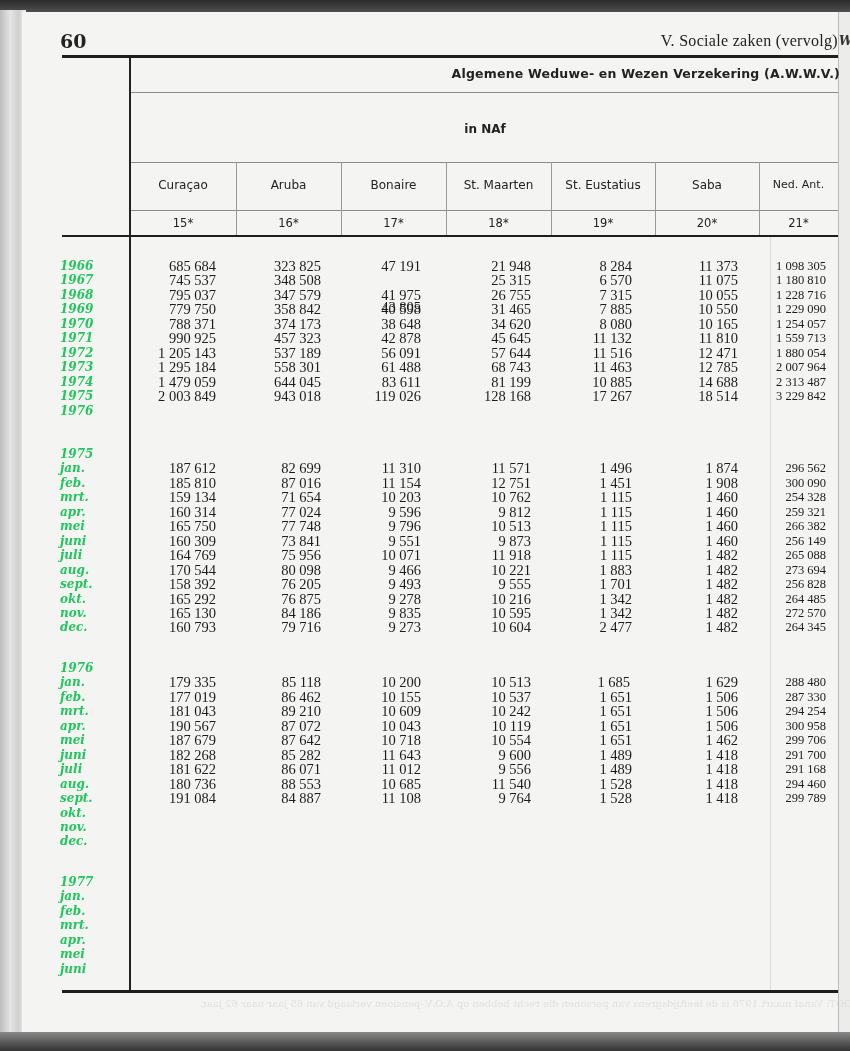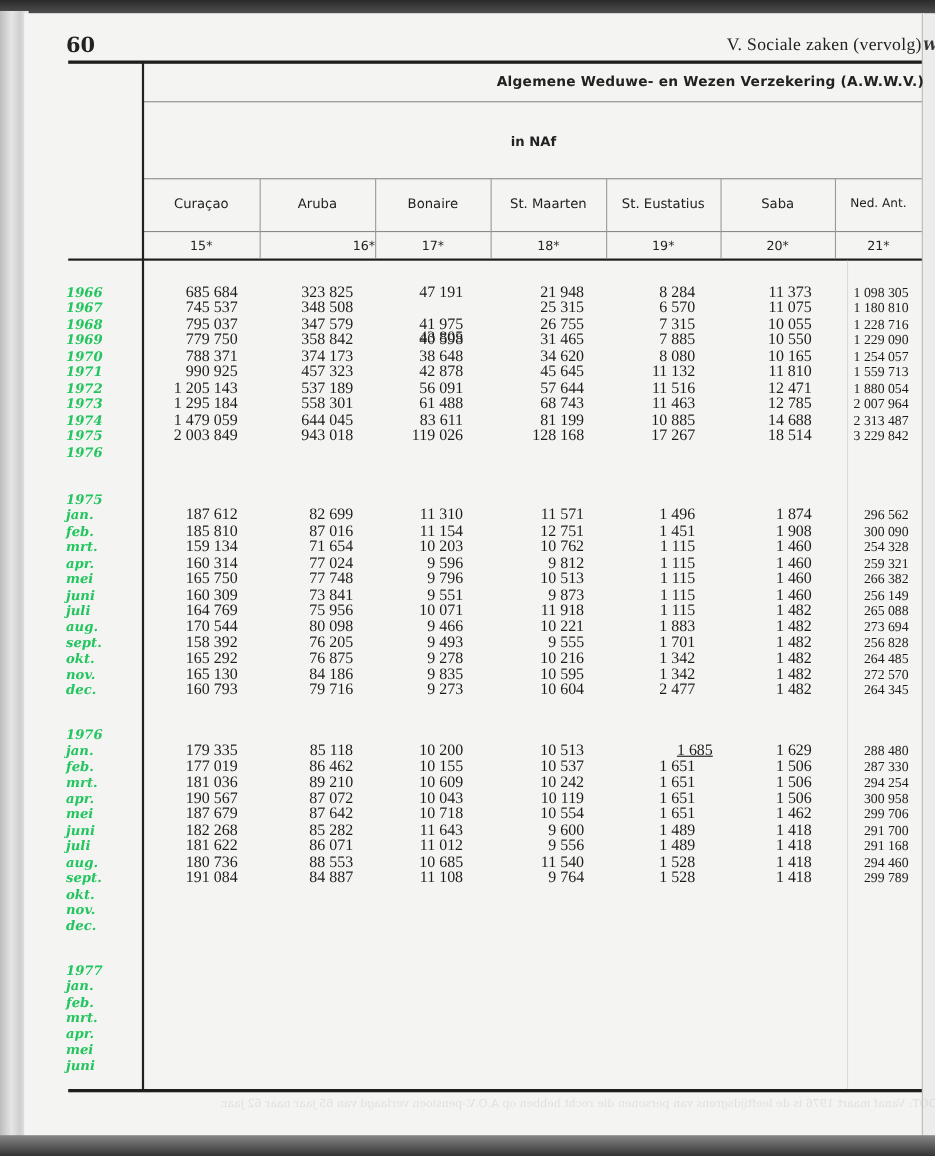--- a/index.html
+++ b/index.html
@@ -69,21 +69,21 @@
 
 <div class="col-head" style="left:130px; width:106px;">Curaçao</div>
 <div class="col-head" style="left:236px; width:105px;">Aruba</div>
 <div class="col-head" style="left:341px; width:105px;">Bonaire</div>
 <div class="col-head" style="left:446px; width:105px;">St. Maarten</div>
 <div class="col-head" style="left:551px; width:104px;">St. Eustatius</div>
 <div class="col-head" style="left:655px; width:104px;">Saba</div>
 <div class="col-head" style="left:759px; width:79px; font-size:11px;">Ned. Ant.</div>
 
 <div class="col-code" style="left:130px; width:106px;">15*</div>
-<div class="col-code" style="left:236px; width:105px;text-align:right;">16*</div>
+<div class="col-code" style="left:236px; width:105px;">16*</div>
 <div class="col-code" style="left:341px; width:105px;">17*</div>
 <div class="col-code" style="left:446px; width:105px;">18*</div>
 <div class="col-code" style="left:551px; width:104px;">19*</div>
 <div class="col-code" style="left:655px; width:104px;">20*</div>
 <div class="col-code" style="left:759px; width:79px;">21*</div>
 
 <div id="table-body">
     <div class="row-label" style="top: 259px;">1966</div>
     <div class="cell" style="top: 259px; right: 634px;">685 684</div>
     <div class="cell" style="top: 259px; right: 529px;">323 825</div>
@@ -268,33 +268,33 @@
     <div class="cell" style="top: 620.4px; right: 319px;">10 604</div>
     <div class="cell" style="top: 620.4px; right: 218px;">2 477</div>
     <div class="cell" style="top: 620.4px; right: 112px;">1 482</div>
     <div class="cell small" style="top: 620.4px; right: 24px;">264 345</div>
     <div class="row-label" style="top: 661px;">1976</div>
     <div class="row-label" style="top: 675.45px;">jan.</div>
     <div class="cell" style="top: 675.45px; right: 634px;">179 335</div>
     <div class="cell" style="top: 675.45px; right: 529px;">85 118</div>
     <div class="cell" style="top: 675.45px; right: 429px;">10 200</div>
     <div class="cell" style="top: 675.45px; right: 319px;">10 513</div>
-    <div class="cell" style="top: 675.45px; right: 202px; text-decoration: underline;">1 685</div>
+    <div class="cell" style="top: 675.45px; right: 220px;">1 685</div>
     <div class="cell" style="top: 675.45px; right: 112px;">1 629</div>
     <div class="cell small" style="top: 675.45px; right: 24px;">288 480</div>
     <div class="row-label" style="top: 689.9px;">feb.</div>
     <div class="cell" style="top: 689.9px; right: 634px;">177 019</div>
     <div class="cell" style="top: 689.9px; right: 529px;">86 462</div>
     <div class="cell" style="top: 689.9px; right: 429px;">10 155</div>
     <div class="cell" style="top: 689.9px; right: 319px;">10 537</div>
     <div class="cell" style="top: 689.9px; right: 218px;">1 651</div>
     <div class="cell" style="top: 689.9px; right: 112px;">1 506</div>
     <div class="cell small" style="top: 689.9px; right: 24px;">287 330</div>
     <div class="row-label" style="top: 704.35px;">mrt.</div>
-    <div class="cell" style="top: 704.35px; right: 634px;">181 036</div>
+    <div class="cell" style="top: 704.35px; right: 634px;">181 043</div>
     <div class="cell" style="top: 704.35px; right: 529px;">89 210</div>
     <div class="cell" style="top: 704.35px; right: 429px;">10 609</div>
     <div class="cell" style="top: 704.35px; right: 319px;">10 242</div>
     <div class="cell" style="top: 704.35px; right: 218px;">1 651</div>
     <div class="cell" style="top: 704.35px; right: 112px;">1 506</div>
     <div class="cell small" style="top: 704.35px; right: 24px;">294 254</div>
     <div class="row-label" style="top: 718.8px;">apr.</div>
     <div class="cell" style="top: 718.8px; right: 634px;">190 567</div>
     <div class="cell" style="top: 718.8px; right: 529px;">87 072</div>
     <div class="cell" style="top: 718.8px; right: 429px;">10 043</div>

